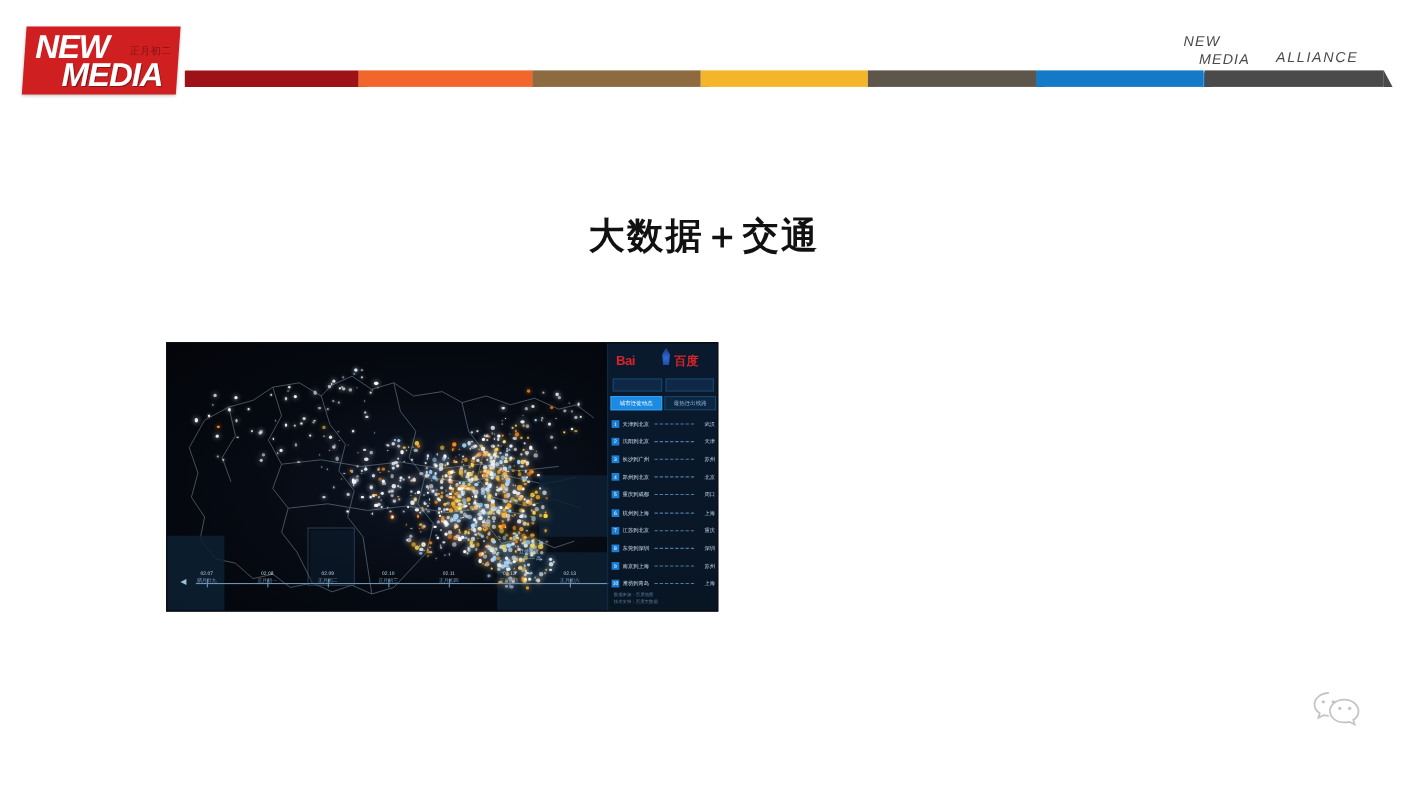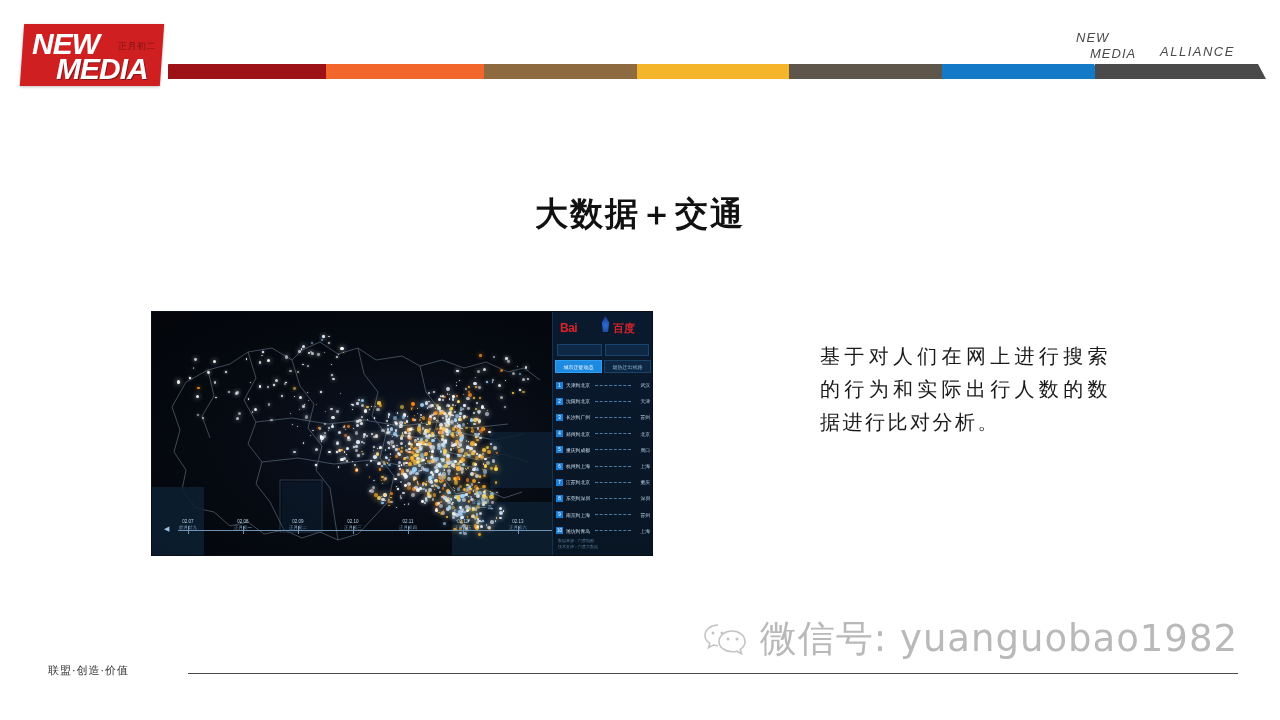--- a/index.html
+++ b/index.html
@@ -1342,37 +1342,31 @@
           </div>
         </div>
       <div class="sb-foot">
         <div>数据来源：百度地图</div>
         <div>技术支持：百度大数据</div>
       </div>
     </div>
   </div>
 
   <div class="rt">
-    <div class="rt-b">基于对人们在网上进行搜索的行为和实际出行人数的数据进行比对分析。</div>
   </div>
 
   <div class="wm">
     <div class="wm-icon">
       <svg viewBox="0 0 46 40" width="46" height="40">
         <g fill="none" stroke="#c4c4c4" stroke-width="1.6">
           <path d="M16 6C8.8 6 3 10.7 3 16.4c0 3.2 1.9 6.1 4.8 8l-1.3 4.2 4.8-2.5c1.5.4 3.1.6 4.7.6"></path>
           <path d="M30 12c-7.2 0-13 4.7-13 10.4 0 5.7 5.8 10.4 13 10.4 1.6 0 3.2-.2 4.7-.6l4.8 2.5-1.3-4.2c2.9-1.9 4.8-4.8 4.8-8C43 16.7 37.2 12 30 12z"></path>
         </g>
         <circle cx="11" cy="14" r="1.5" fill="#c4c4c4"></circle>
         <circle cx="20" cy="14" r="1.5" fill="#c4c4c4"></circle>
         <circle cx="26" cy="20" r="1.5" fill="#c4c4c4"></circle>
         <circle cx="35" cy="20" r="1.5" fill="#c4c4c4"></circle>
       </svg>
     </div>
-    <div class="wm-txt">微信号: yuanguobao1982</div>
   </div>
 
-  <div class="foot">
-    <div class="foot-txt">联盟·创造·价值</div>
-    <div class="foot-line"></div>
-  </div>
 
 </div>
 
 </body></html>

